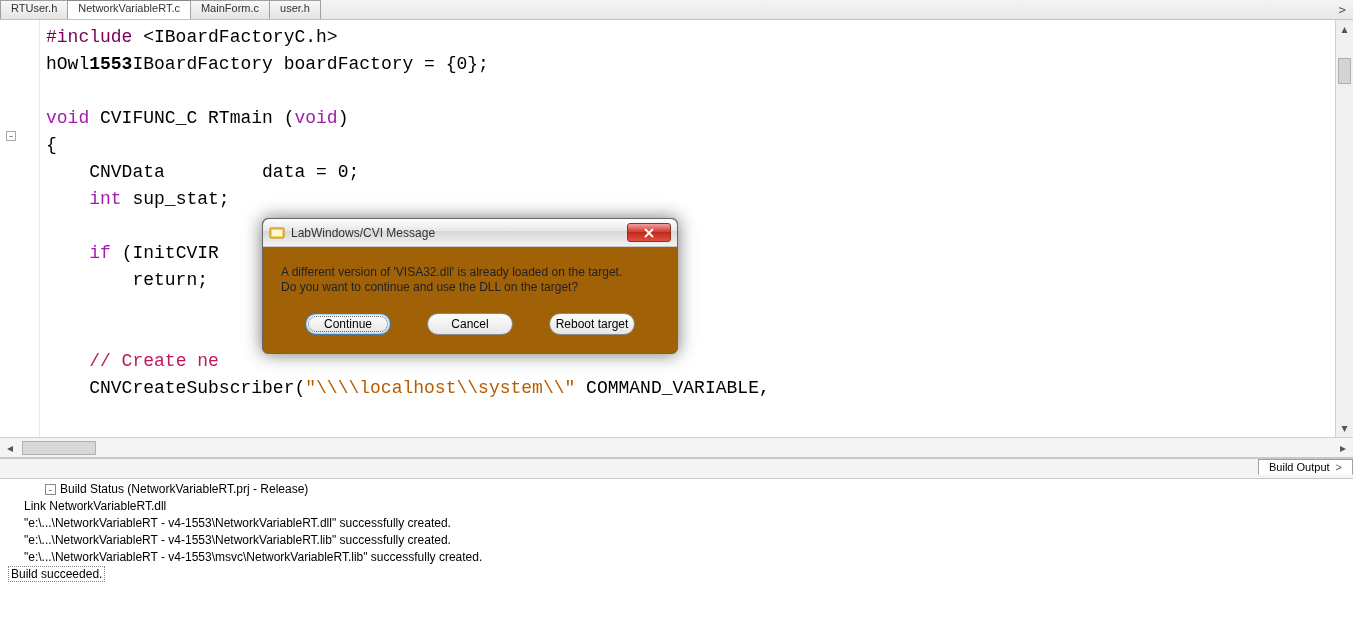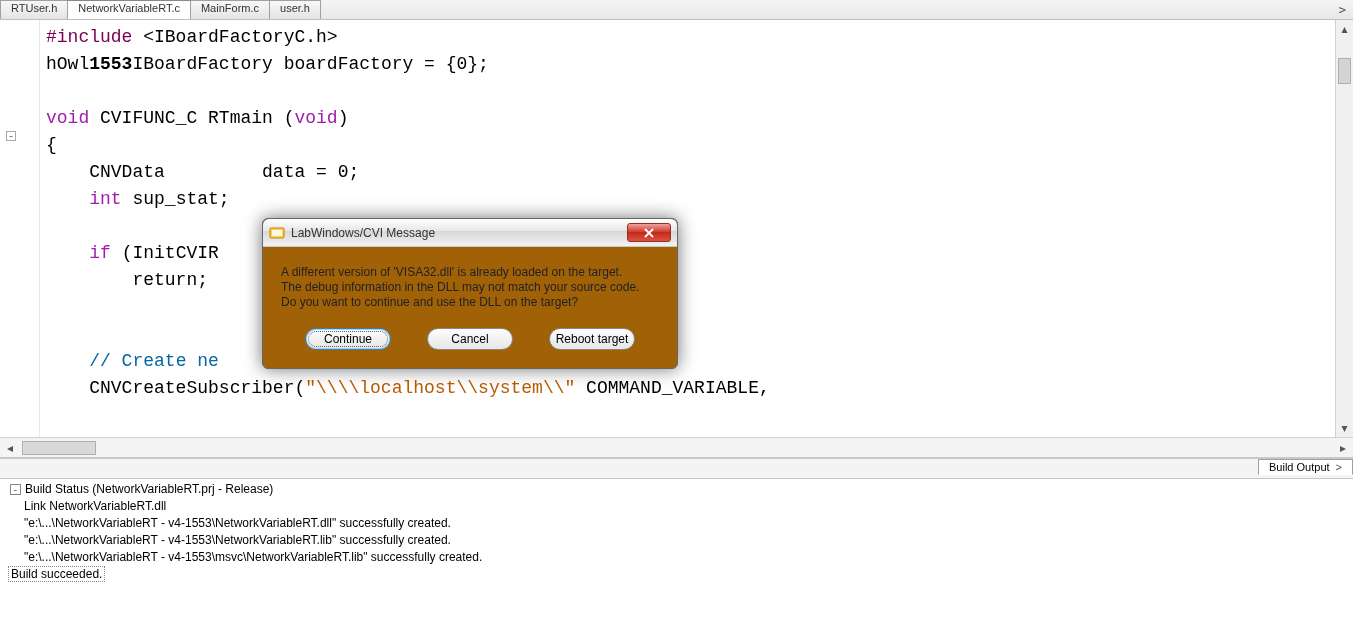--- a/index.html
+++ b/index.html
@@ -94,21 +94,21 @@
   line-height: 27px;
   white-space: pre;
   padding: 4px 6px;
   color: #000;
   overflow: hidden;
 }
 .kw-pre { color: #7a0055; }
 .kw-blue { color: #a21caf; }
 .str { color: #b85c00; }
 .num { color: #000; }
-.cmt { color: #0369a1; }
+.cmt { color: #be185d; }
 .incfile { color: #000; }
 
 
 .vscroll {
   width: 18px;
   background: #f0f0f0;
   border-left: 1px solid #d0d0d0;
   position: relative;
 }
 .vscroll .arrow-up, .vscroll .arrow-down {
@@ -197,21 +197,21 @@
   border: 1px solid #888;
   line-height: 9px;
   text-align: center;
   font-size: 10px;
   color: #555;
   margin-right: 4px;
   vertical-align: middle;
   cursor: pointer;
 }
 .out-line { padding-left: 20px; }
-.out-line.root { padding-left: 6px; }
+.out-line.root { padding-left: 6px; margin-left: 35px; }
 .out-line.final .boxed {
   border: 1px dotted #888;
   padding: 0 2px;
 }
 
 
 .dialog {
   position: absolute;
   left: 262px;
   top: 218px;
@@ -364,21 +364,20 @@
     </span>
     <span class="dialog-title-text">LabWindows/CVI Message</span>
     <span class="dialog-close">
       <svg viewBox="0 0 10 10">
           <path d="M1 1 L9 9 M9 1 L1 9" stroke="#fff" stroke-width="1.8"></path>
         </svg>
     </span>
   </div>
   <div class="dialog-body">
     <div>A different version of 'VISA32.dll' is already loaded on the target.</div>
-    <div>The debug information in the DLL may not match your source code.</div>
     <div>Do you want to continue and use the DLL on the target?</div>
   </div>
   <div class="dialog-buttons">
     <button class="dlg-btn default">Continue</button>
     <button class="dlg-btn">Cancel</button>
     <button class="dlg-btn">Reboot target</button>
   </div>
 </div>
 
 </body></html>

